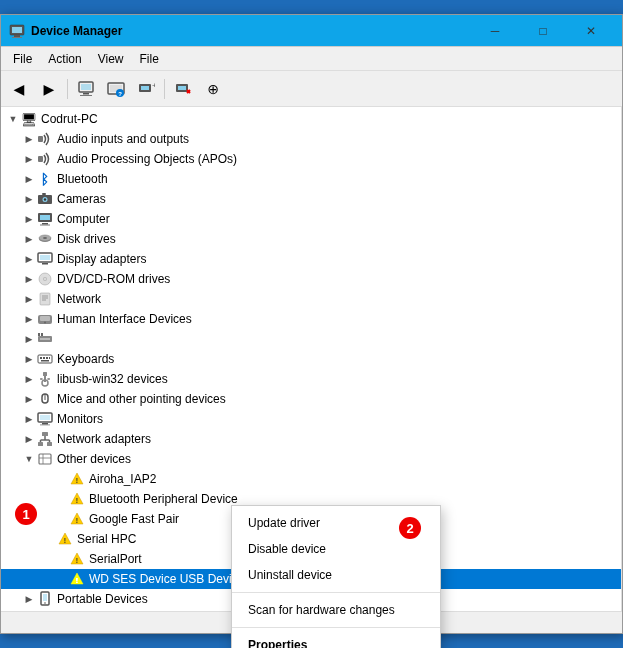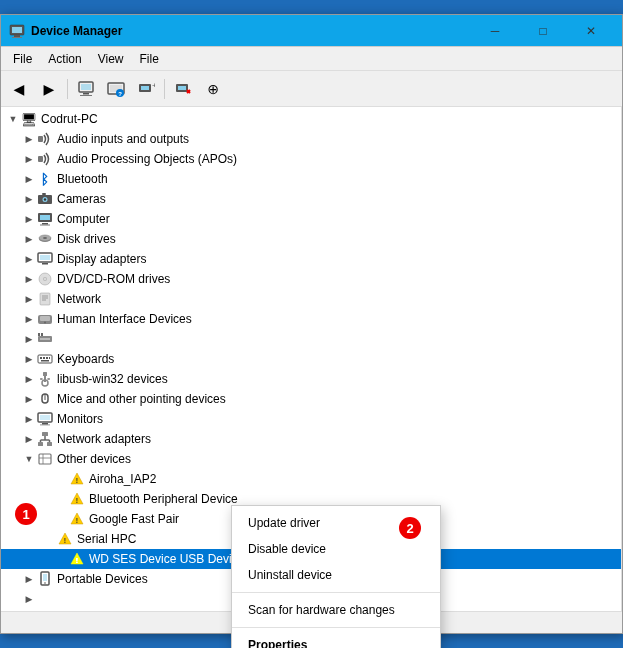--- a/index.html
+++ b/index.html
@@ -534,20 +534,30 @@
         <span class="expander" style="visibility:hidden;">▶</span>
         <span class="item-icon">
           <svg width="16" height="16" viewBox="0 0 16 16">
               <polygon points="8,2 14,13 2,13" fill="#ffcc00" stroke="#cc9900" stroke-width="0.5"></polygon>
               <text x="8" y="11.5" text-anchor="middle" font-size="7" font-weight="bold" fill="#333">!</text>
             </svg>
         </span>
         <span class="item-label">Serial HPC</span>
       </div>
 
+      <div class="tree-item" style="padding-left:52px;">
+        <span class="expander" style="visibility:hidden;">▶</span>
+        <span class="item-icon">
+          <svg width="16" height="16" viewBox="0 0 16 16">
+              <polygon points="8,2 14,13 2,13" fill="#ffcc00" stroke="#cc9900" stroke-width="0.5"></polygon>
+              <text x="8" y="11.5" text-anchor="middle" font-size="7" font-weight="bold" fill="#333">!</text>
+            </svg>
+        </span>
+        <span class="item-label">SerialPort</span>
+      </div>
 
       <div class="tree-item selected" style="padding-left:52px;">
         <span class="expander" style="visibility:hidden;">▶</span>
         <span class="item-icon">
           <svg width="16" height="16" viewBox="0 0 16 16">
               <polygon points="8,2 14,13 2,13" fill="#ffcc00" stroke="#cc9900" stroke-width="0.5"></polygon>
               <text x="8" y="11.5" text-anchor="middle" font-size="7" font-weight="bold" fill="#333">!</text>
             </svg>
         </span>
         <span class="item-label">WD SES Device USB Device</span>

